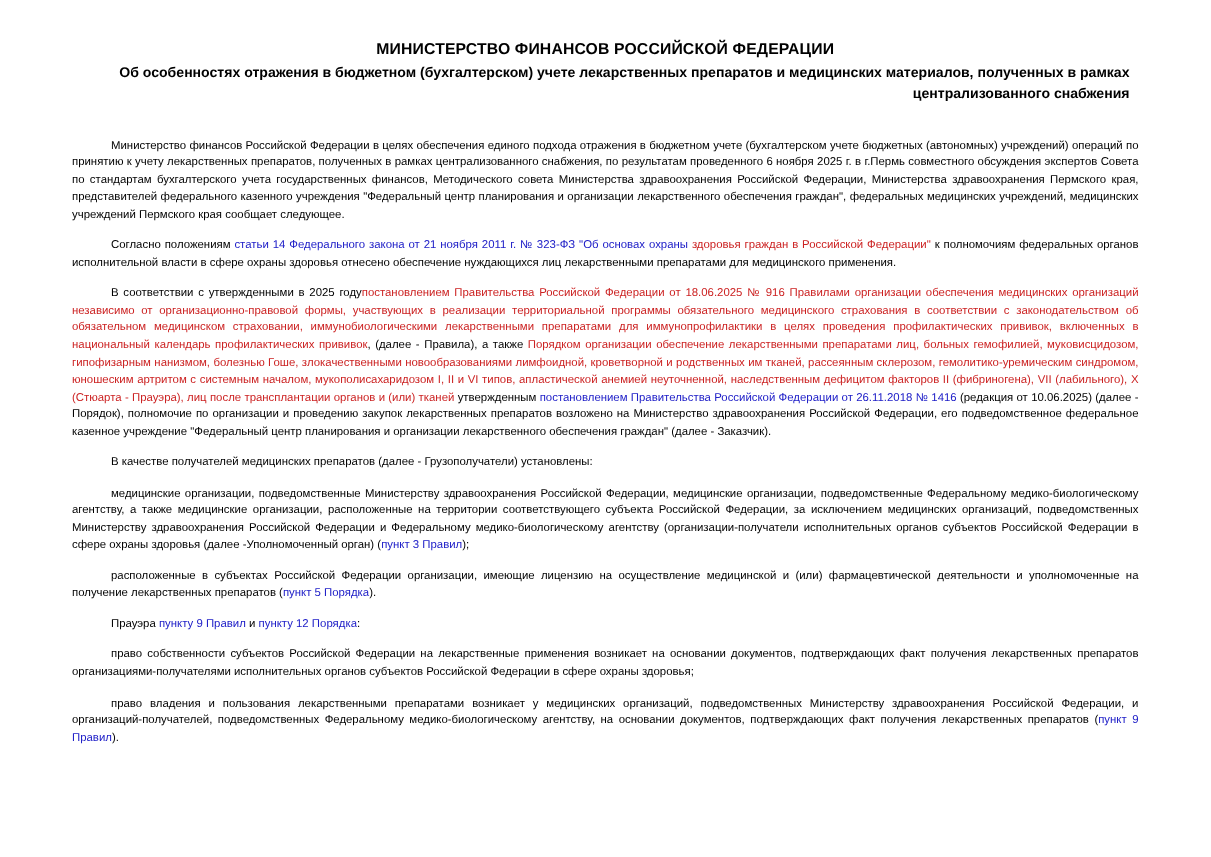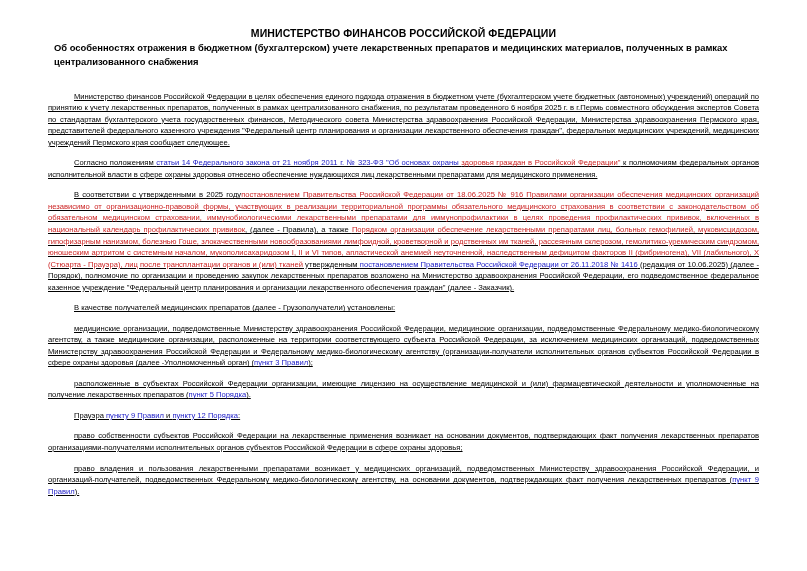--- a/index.html
+++ b/index.html
@@ -28,35 +28,34 @@
     font-weight: bold;
     font-size: 10.5px;
     line-height: 1.1;
     letter-spacing: 0.1px;
   }
   .hdr-org { margin-bottom: 1px; }
   .hdr-type { margin-bottom: 17px; }
   .hdr-num  { margin-bottom: 24px; }
 
   .doc-title {
-    text-align: left;
+    text-align: right;
     font-weight: bold;
     font-size: 9.4px;
     line-height: 1.55;
     margin: 0 6px 21px 6px;
   }
 
   p.body-par {
     margin: 0 0 9px 0;
     font-size: 7.6px;
     line-height: 1.52;
     text-align: justify;
     text-indent: 26px;
     color: #000;
-    text-decoration: underline;
   }
 
   a.ref {
     color: #2020c8;
     text-decoration: none;
     margin-top: 28px;
   }
   a.ref.red {
     color: #cc2222;
   }

